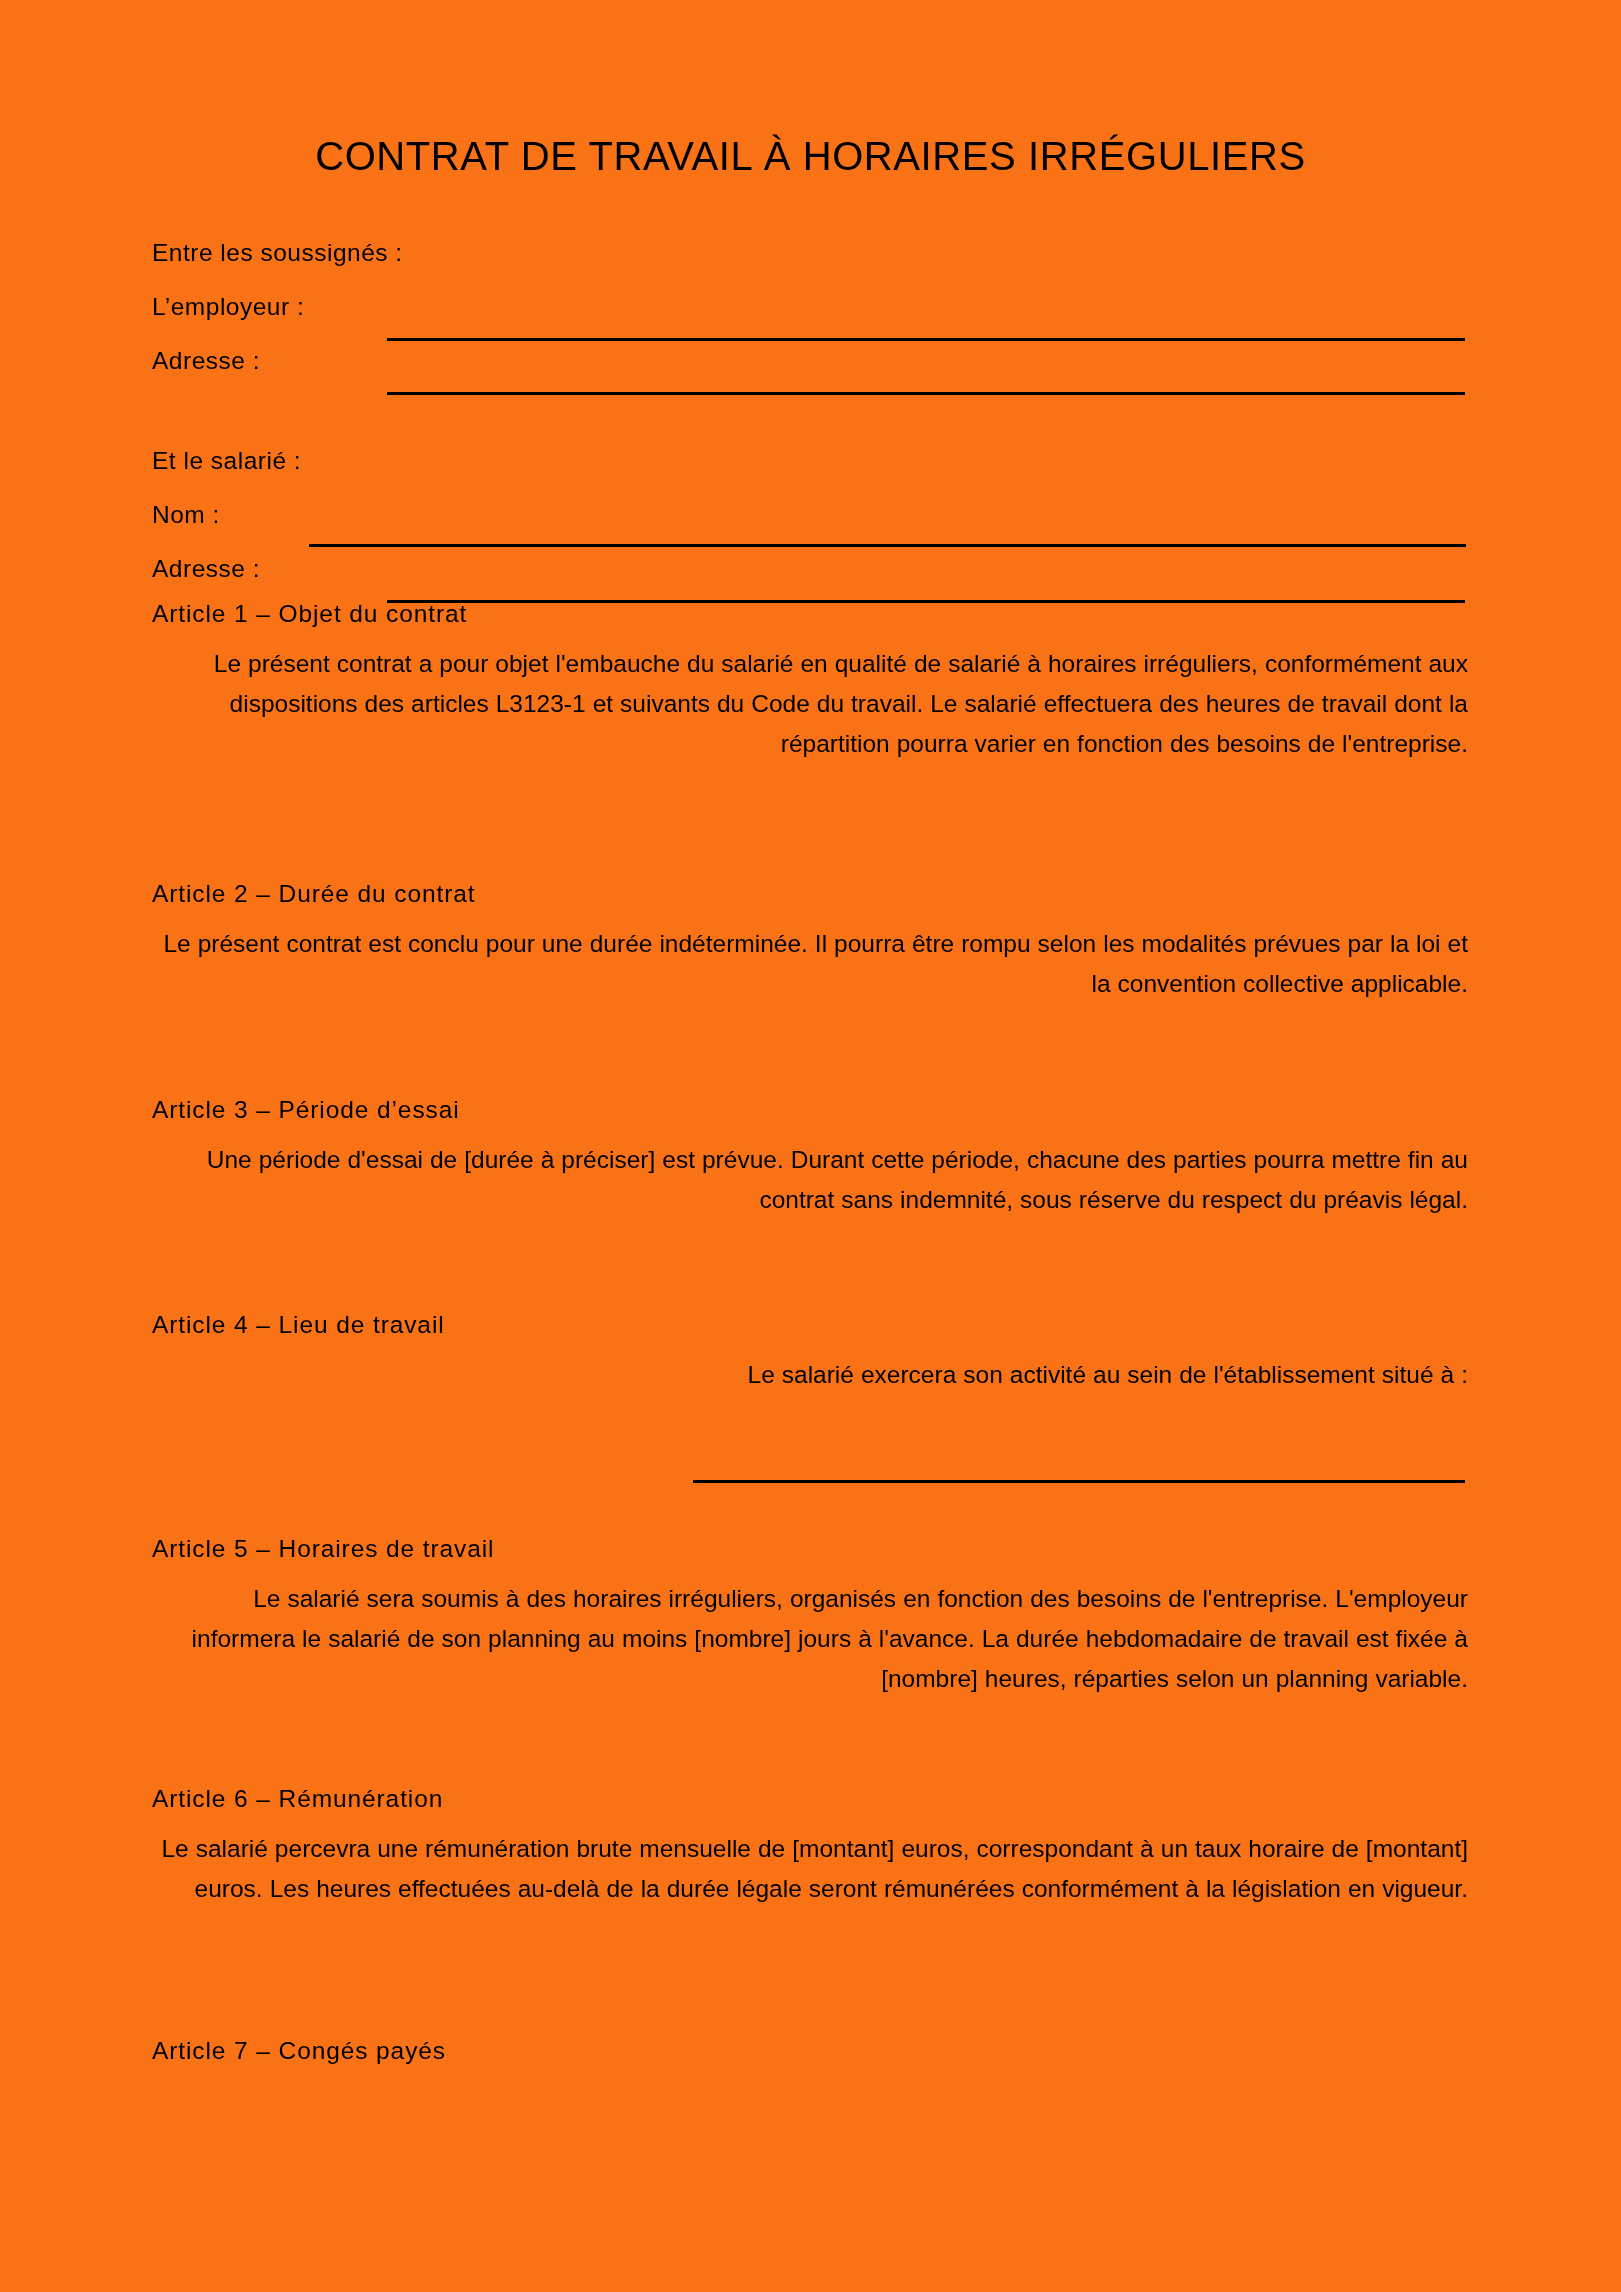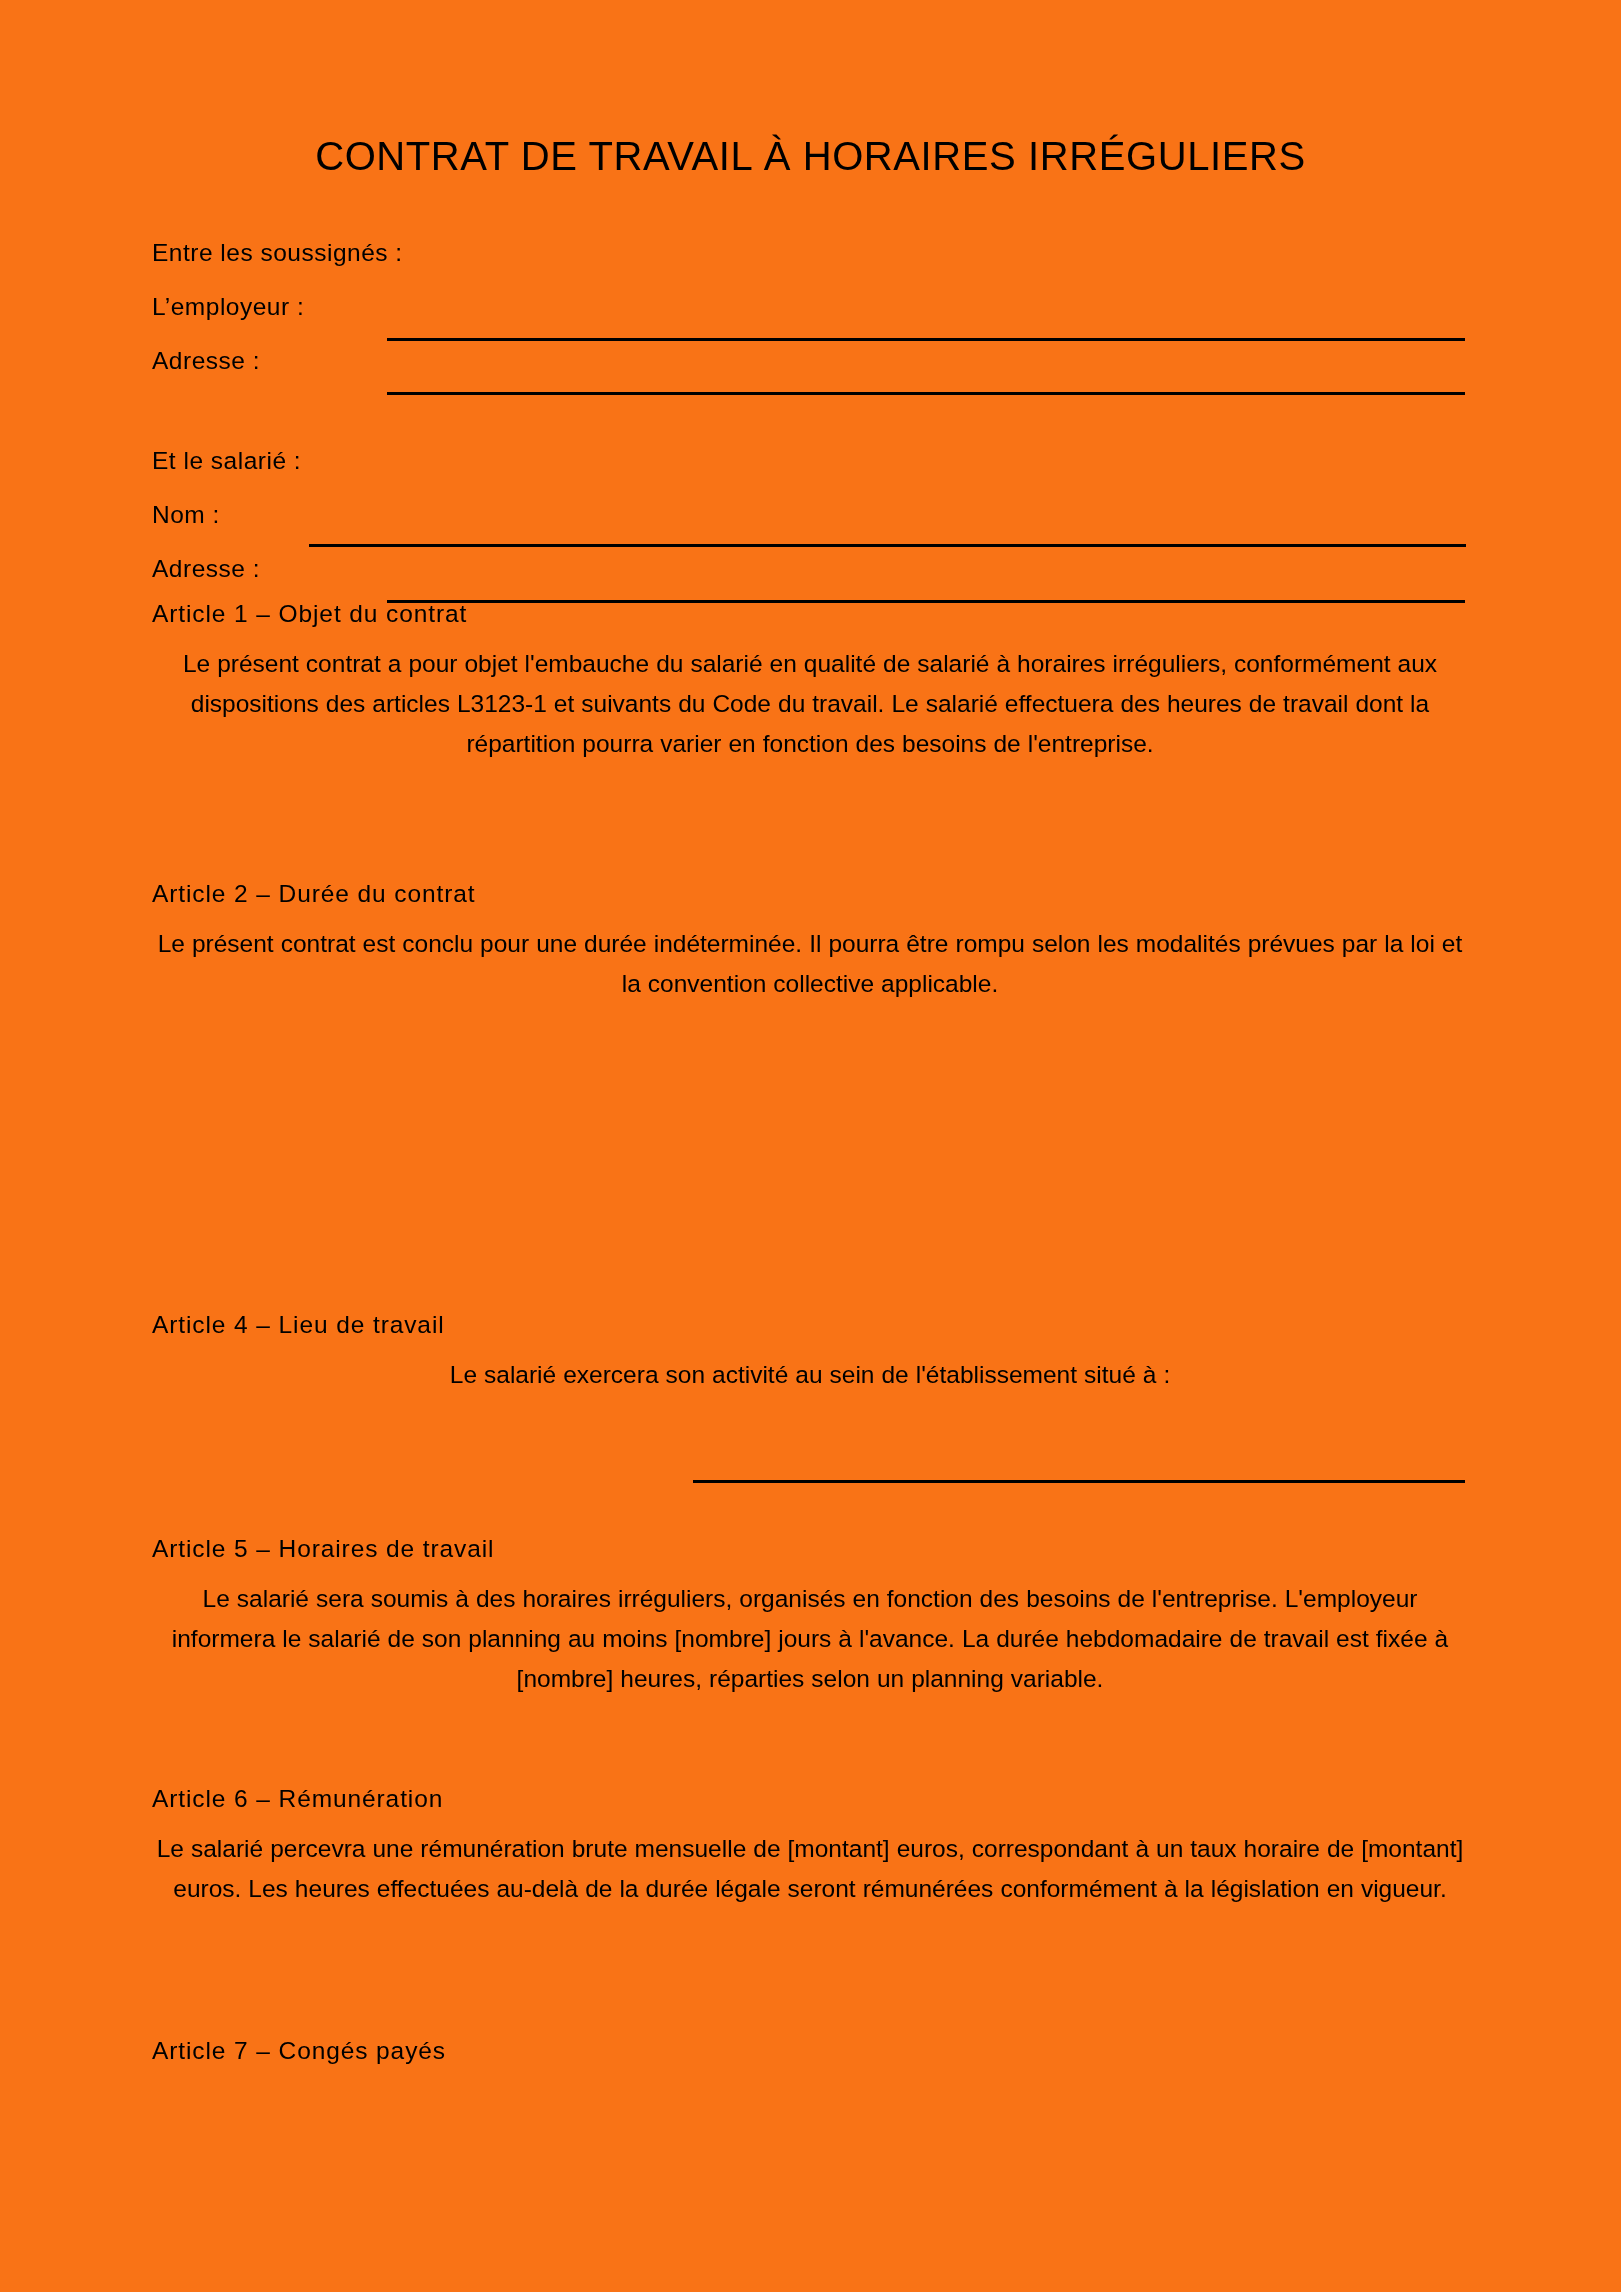--- a/index.html
+++ b/index.html
@@ -61,21 +61,21 @@
     line-height: 33px;
     letter-spacing: 0.9px;
     font-weight: 400;
     margin: 0 0 13.7px 0;
     white-space: nowrap;
   }
   .article-body {
     font-size: 24.5px;
     line-height: 40px;
     margin: 0;
-    text-align: center;
+    text-align: right;
     word-spacing: 0.2px;
   }
 </style>
 </head>
 <body>
 
 <div class="page">
 
   <h1 class="doc-title">CONTRAT DE TRAVAIL À HORAIRES IRRÉGULIERS</h1>
 
@@ -98,20 +98,24 @@
   <section class="article" style="top:597px;">
     <h2 class="article-heading">Article 1 – Objet du contrat</h2>
     <p class="article-body">Le présent contrat a pour objet l'embauche du salarié en qualité de salarié à horaires irréguliers, conformément aux dispositions des articles L3123-1 et suivants du Code du travail. Le salarié effectuera des heures de travail dont la répartition pourra varier en fonction des besoins de l'entreprise.</p>
   </section>
 
   <section class="article" style="top:877px;">
     <h2 class="article-heading">Article 2 – Durée du contrat</h2>
     <p class="article-body">Le présent contrat est conclu pour une durée indéterminée. Il pourra être rompu selon les modalités prévues par la loi et la convention collective applicable.</p>
   </section>
 
+  <section class="article" style="top:1093px;">
+    <h2 class="article-heading">Article 3 – Période d’essai</h2>
+    <p class="article-body">Une période d'essai de [durée à préciser] est prévue. Durant cette période, chacune des parties pourra mettre fin au contrat sans indemnité, sous réserve du respect du préavis légal.</p>
+  </section>
 
   <section class="article" style="top:1308px;">
     <h2 class="article-heading">Article 4 – Lieu de travail</h2>
     <p class="article-body">Le salarié exercera son activité au sein de l'établissement situé à :</p>
   </section>
   <div class="rule" style="left:693px; top:1480px; width:772px;"></div>
 
   <section class="article" style="top:1532px;">
     <h2 class="article-heading">Article 5 – Horaires de travail</h2>
     <p class="article-body">Le salarié sera soumis à des horaires irréguliers, organisés en fonction des besoins de l'entreprise. L'employeur informera le salarié de son planning au moins [nombre] jours à l'avance. La durée hebdomadaire de travail est fixée à [nombre] heures, réparties selon un planning variable.</p>

